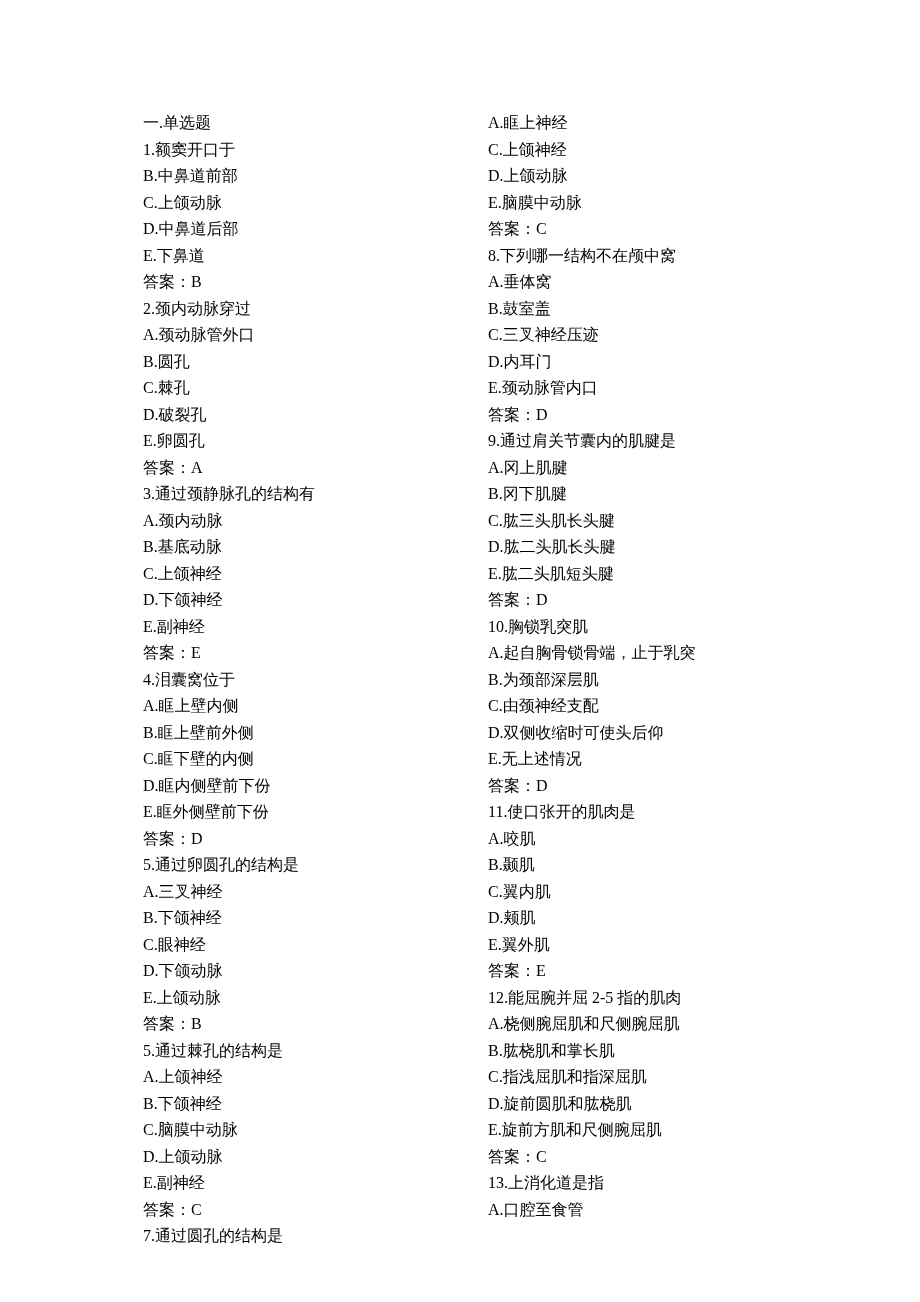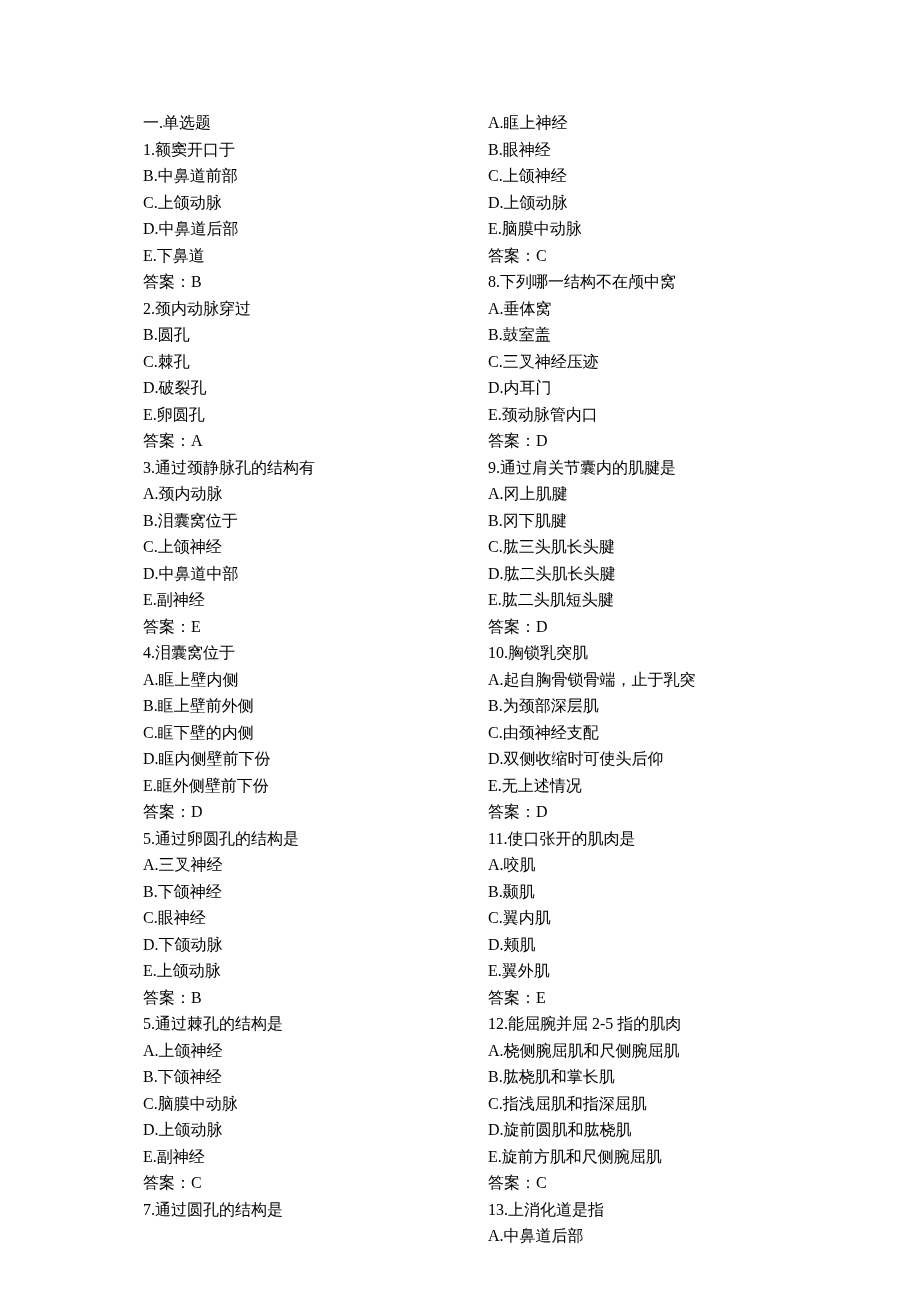--- a/index.html
+++ b/index.html
@@ -33,30 +33,31 @@
 <div class="page">
   <div class="col" id="left-col">
       <div class="line">一.单选题</div>
       <div class="line">1.额窦开口于</div>
       <div class="line">B.中鼻道前部</div>
       <div class="line">C.上颌动脉</div>
       <div class="line">D.中鼻道后部</div>
       <div class="line">E.下鼻道</div>
       <div class="line">答案：B</div>
       <div class="line">2.颈内动脉穿过</div>
+      <div class="line">A.颈动脉管外口</div>
       <div class="line">B.圆孔</div>
       <div class="line">C.棘孔</div>
       <div class="line">D.破裂孔</div>
       <div class="line">E.卵圆孔</div>
       <div class="line">答案：A</div>
       <div class="line">3.通过颈静脉孔的结构有</div>
       <div class="line">A.颈内动脉</div>
-      <div class="line">B.泪囊窝位于</div>
+      <div class="line">B.基底动脉</div>
       <div class="line">C.上颌神经</div>
-      <div class="line">D.中鼻道中部</div>
+      <div class="line">D.下颌神经</div>
       <div class="line">E.副神经</div>
       <div class="line">答案：E</div>
       <div class="line">4.泪囊窝位于</div>
       <div class="line">A.眶上壁内侧</div>
       <div class="line">B.眶上壁前外侧</div>
       <div class="line">C.眶下壁的内侧</div>
       <div class="line">D.眶内侧壁前下份</div>
       <div class="line">E.眶外侧壁前下份</div>
       <div class="line">答案：D</div>
       <div class="line">5.通过卵圆孔的结构是</div>
@@ -70,21 +71,20 @@
       <div class="line">A.上颌神经</div>
       <div class="line">B.下颌神经</div>
       <div class="line">C.脑膜中动脉</div>
       <div class="line">D.上颌动脉</div>
       <div class="line">E.副神经</div>
       <div class="line">答案：C</div>
       <div class="line">7.通过圆孔的结构是</div>
     </div>
   <div class="col" id="right-col">
       <div class="line">A.眶上神经</div>
-      <div class="line">B.眼神经</div>
       <div class="line">C.上颌神经</div>
       <div class="line">D.上颌动脉</div>
       <div class="line">E.脑膜中动脉</div>
       <div class="line">答案：C</div>
       <div class="line">8.下列哪一结构不在颅中窝</div>
       <div class="line">A.垂体窝</div>
       <div class="line">B.鼓室盖</div>
       <div class="line">C.三叉神经压迹</div>
       <div class="line">D.内耳门</div>
       <div class="line">E.颈动脉管内口</div>
@@ -111,15 +111,15 @@
       <div class="line">E.翼外肌</div>
       <div class="line">答案：E</div>
       <div class="line">12.能屈腕并屈 2-5 指的肌肉</div>
       <div class="line">A.桡侧腕屈肌和尺侧腕屈肌</div>
       <div class="line">B.肱桡肌和掌长肌</div>
       <div class="line">C.指浅屈肌和指深屈肌</div>
       <div class="line">D.旋前圆肌和肱桡肌</div>
       <div class="line">E.旋前方肌和尺侧腕屈肌</div>
       <div class="line">答案：C</div>
       <div class="line">13.上消化道是指</div>
-      <div class="line">A.中鼻道后部</div>
+      <div class="line">A.口腔至食管</div>
     </div>
 </div>
 
 </body></html>

